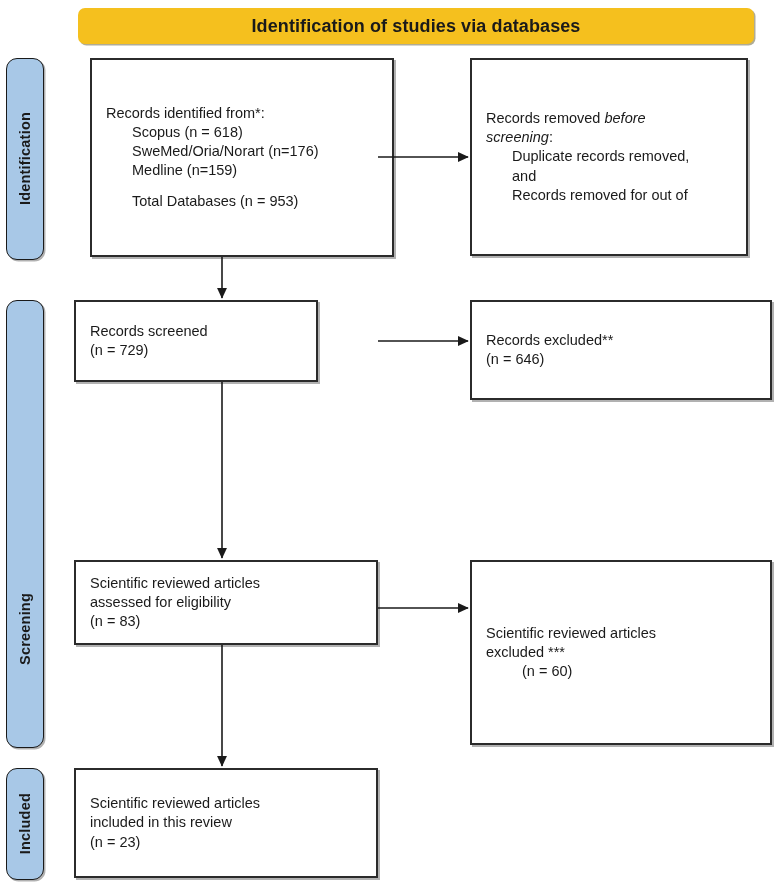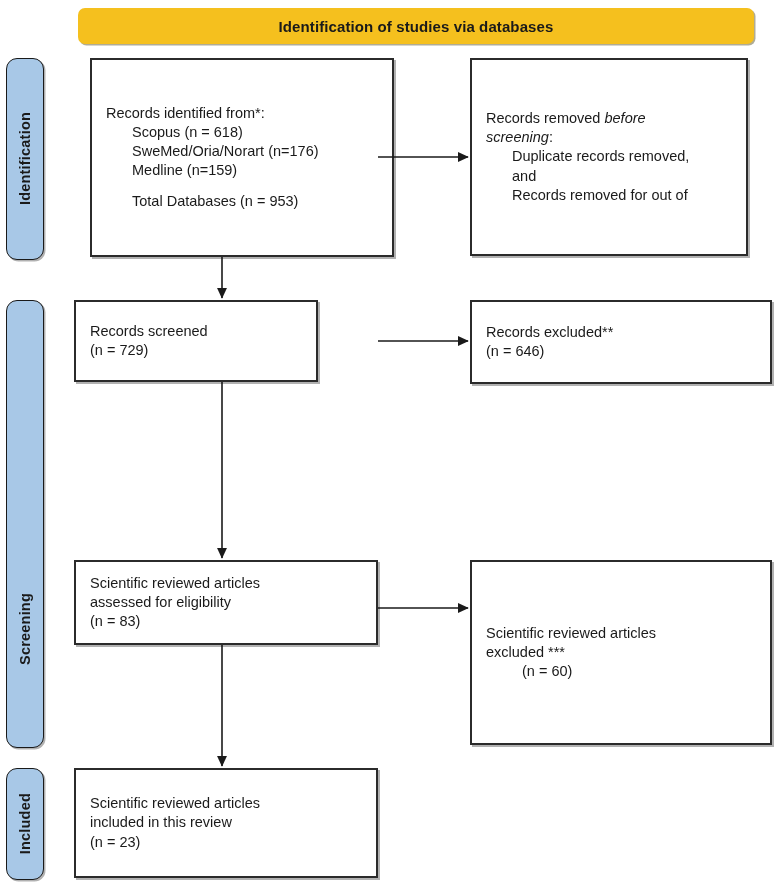--- a/index.html
+++ b/index.html
@@ -29,21 +29,21 @@
     width: 676px;
     height: 36px;
     background: #F5C01E;
     border-radius: 7px;
     box-shadow: 1.5px 1.5px 0 rgba(80,70,20,0.45);
     display: flex;
     align-items: center;
     justify-content: center;
   }
   .banner-text {
-    font-size: 15px;
+    font-size: 18px;
     font-weight: bold;
     color: #1a1a1a;
     letter-spacing: 0.1px;
     white-space: nowrap;
   }
 
   
   .stage {
     position: absolute;
     background: #A8C8E7;
@@ -86,21 +86,21 @@
     color: #1a1a1a;
     white-space: pre;
   }
   .box-line.indent  { padding-left: 26px; }
   .box-line.indent2 { padding-left: 36px; }
   .box-line.spacer  { height: 12px; }
 
   .box.b-identified { left: 74px;  top: 58px;  width: 304px; height: 199px; margin-left: 16px; }
   .box.b-removed    { left: 470px; top: 58px;  width: 278px; height: 198px; }
   .box.b-screened   { left: 74px;  top: 300px; width: 244px; height: 82px;  }
-  .box.b-excluded   { left: 470px; top: 300px; width: 302px; height: 84px;  }
+  .box.b-excluded   { left: 470px; top: 300px; width: 302px; height: 100px;  }
   .box.b-eligible   { left: 74px;  top: 560px; width: 304px; height: 85px;  }
   .box.b-excluded3  { left: 470px; top: 560px; width: 302px; height: 185px; }
   .box.b-included   { left: 74px;  top: 768px; width: 304px; height: 110px; }
 
   
   .connectors {
     position: absolute;
     left: 0; top: 0;
     width: 776px;
     height: 889px;

